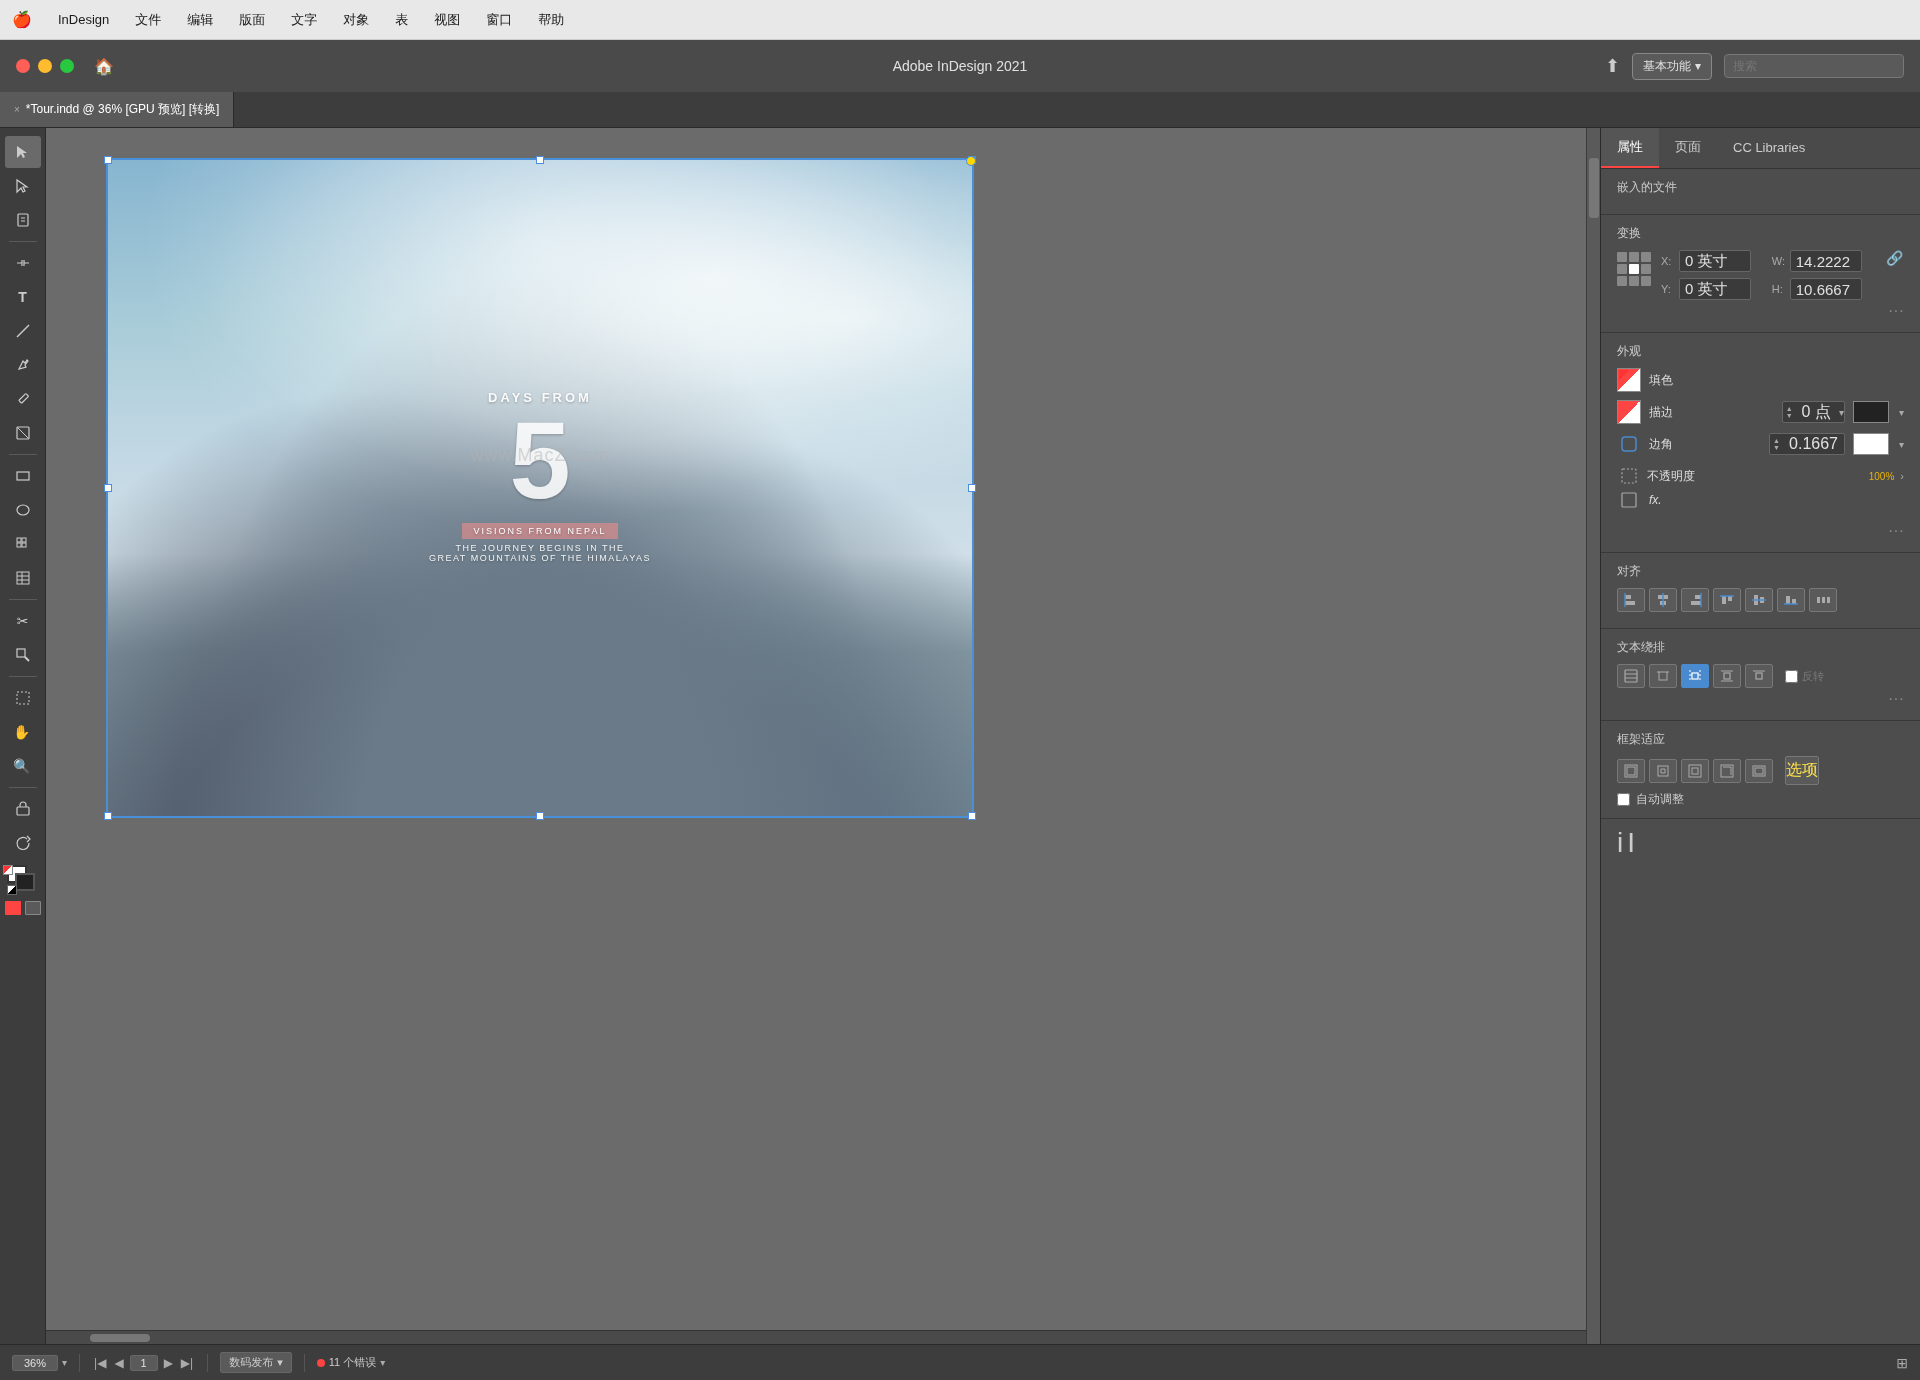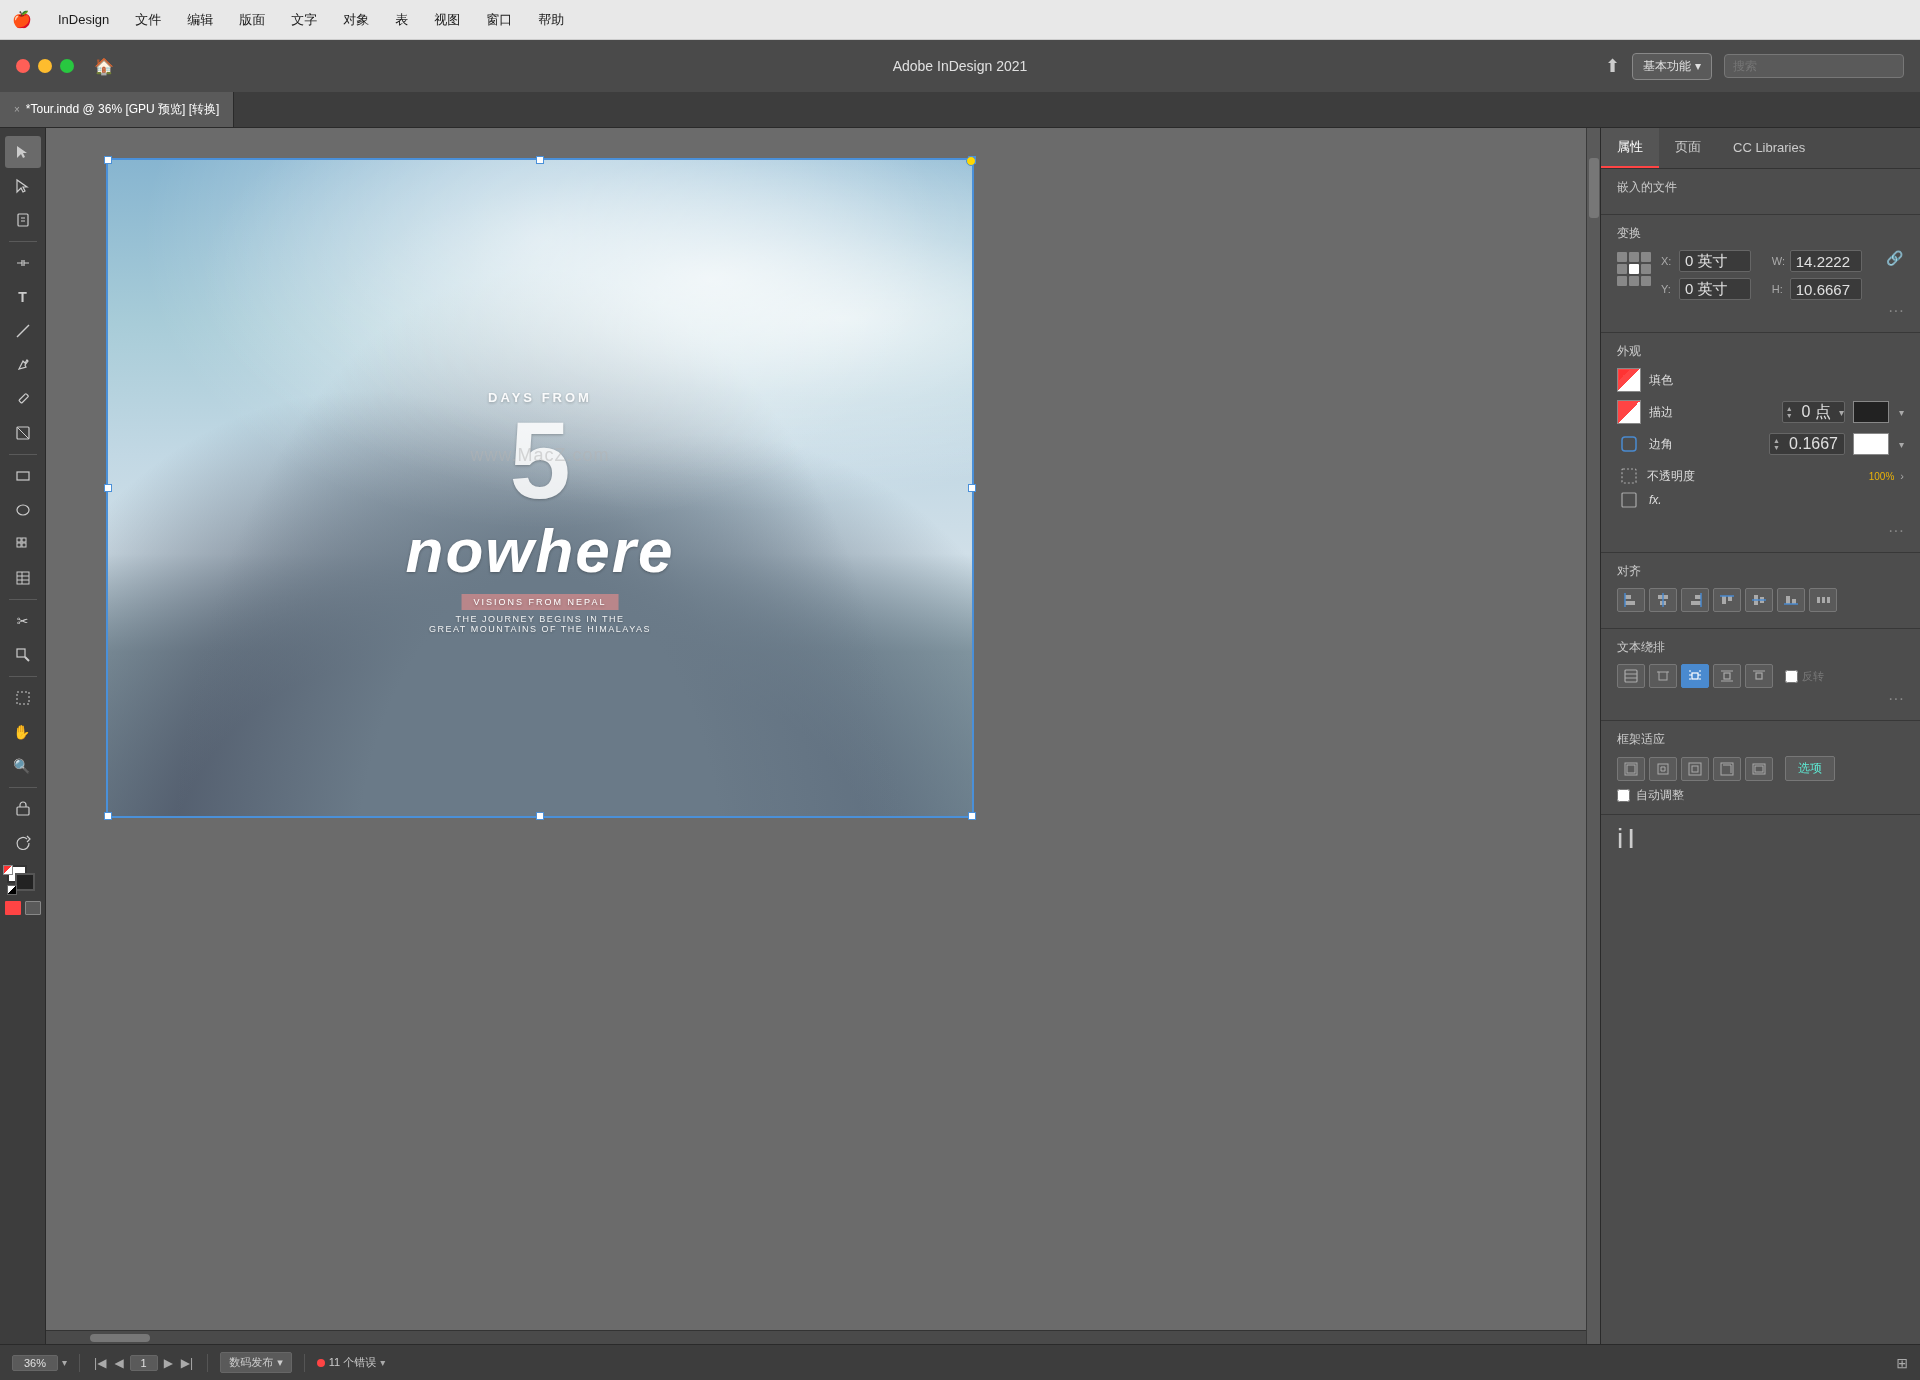--- a/index.html
+++ b/index.html
@@ -228,21 +228,21 @@
     
     .frame-row { display: flex; gap: 4px; align-items: center; flex-wrap: wrap; }
     .frame-btn {
       width: 28px; height: 24px;
       background: #5a5a5a; border: 1px solid #777; border-radius: 2px;
       display: flex; align-items: center; justify-content: center;
       cursor: pointer; font-size: 11px; color: #ccc;
     }
     .options-btn {
       margin-left: 8px; background: #5a5a5a; border: 1px solid #777;
-      border-radius: 2px; padding: 3px 12px; font-size: 12px; color: #5eead4;
+      border-radius: 2px; padding: 3px 0; font-size: 16px; color: #fde047;
       cursor: pointer;
     }
     .auto-adjust-row { display: flex; align-items: center; gap: 6px; margin-top: 6px; }
     .auto-label { font-size: 12px; color: #ccc; }
 
     
     .bottom-btns { display: flex; gap: 8px; padding: 10px 16px; }
     .bottom-btn {
       flex: 1; background: #5a5a5a; border: 1px solid #777;
       border-radius: 3px; padding: 6px 0; font-size: 12px; color: #ccc;
@@ -471,21 +471,20 @@
   <div style="display:flex;flex-direction:column;flex:1;position:relative;">
     <div id="canvas-area">
 
       <div class="canvas-bg">
         <div class="mountain-bg"></div>
         <div class="cloud-layer"></div>
 
         <div class="canvas-text-area">
           <div class="days-from">DAYS FROM</div>
           <div class="big-5">5</div>
-          <div class="nowhere">nowhere</div>
           <div class="subtitle-box">VISIONS FROM NEPAL</div>
           <div class="subtitle-text">THE JOURNEY BEGINS IN THE</div>
           <div class="subtitle-text">GREAT MOUNTAINS OF THE HIMALAYAS</div>
         </div>
 
         <div class="watermark">www.MacZ.com</div>
 
         <div class="handle tl"></div>
         <div class="handle tm"></div>
         <div class="handle tr"></div>

